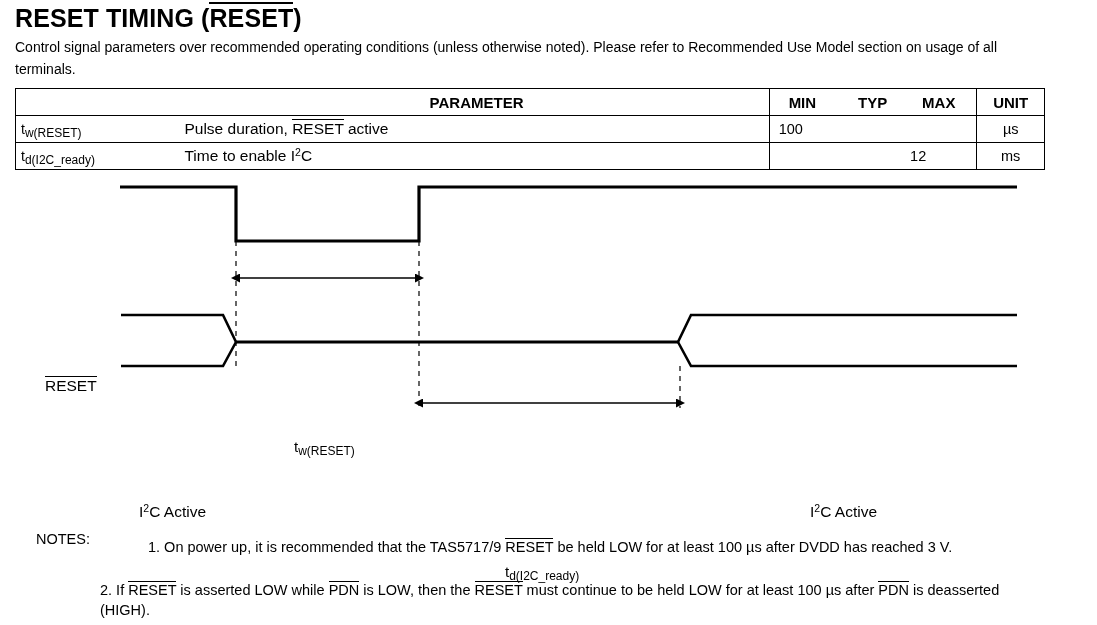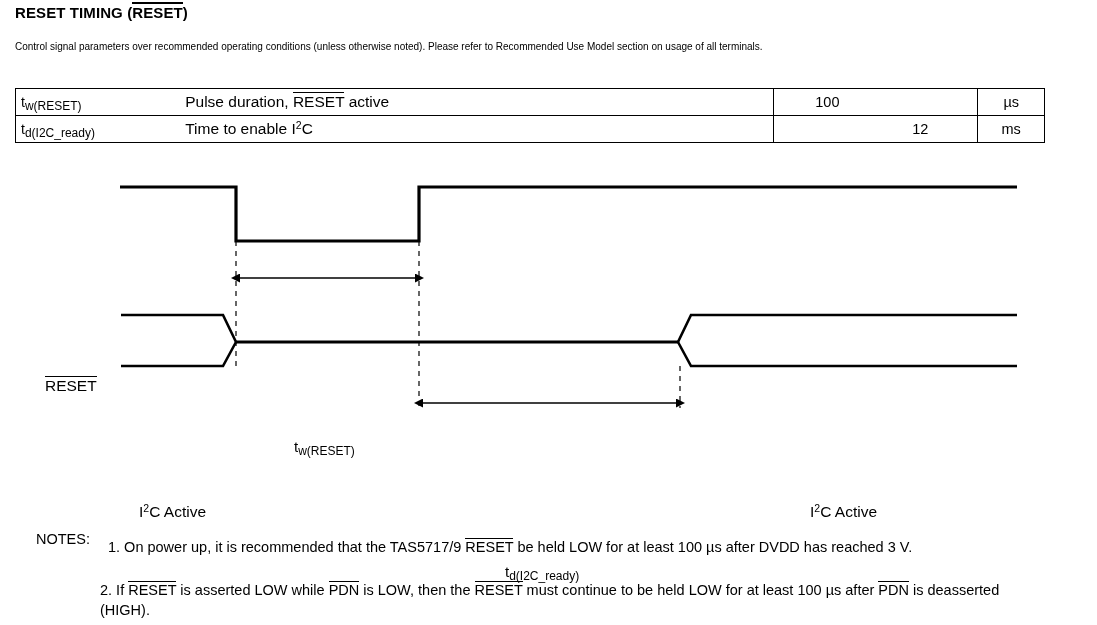--- a/index.html
+++ b/index.html
@@ -13,32 +13,32 @@
     position: relative;
     font-family: "Liberation Sans", sans-serif;
     color: #000000;
     overflow: hidden;
   }
   .abs { position: absolute; }
 
   
   #page-title {
     left: 15px; top: 4px;
-    font-size: 15px;
+    font-size: 25px;
     font-weight: bold;
     letter-spacing: 0.1px;
     white-space: nowrap;
   }
   .ovl { border-top: 2px solid #000; padding-top: 0px; }
   .ovl-thin { border-top: 1.4px solid #000; }
 
   #intro {
     left: 15px; top: 36px;
     width: 1040px;
-    font-size: 10px;
+    font-size: 14px;
     line-height: 22px;
   }
 
   
   #param-table {
     left: 15px; top: 88px;
     width: 1030px;
     border-collapse: collapse;
     font-size: 14.5px;
   }
@@ -72,39 +72,47 @@
   .dash { stroke: #000; stroke-width: 1.2; stroke-dasharray: 5 5; fill: none; }
   .arrowline { stroke: #000; stroke-width: 1.5; fill: none; }
   #reset-label { left: 45px; top: 207px; font-size: 15.5px; }
   #i2c-left-label { left: 139px; top: 333px; font-size: 15.5px; }
   #i2c-right-label { left: 810px; top: 333px; font-size: 15.5px; }
   #tw-label { left: 294px; top: 268px; font-size: 15px; }
   #td-label { left: 505px; top: 393px; font-size: 15px; }
 
   
   #notes { left: 36px; top: 529px; width: 1010px; font-size: 14.5px; line-height: 20px; }
-  .note-row { display: flex; }
+  .note-row { display: flex; gap: 40px; }
   .notes-head { width: 64px; flex: none; }
   .note-body { flex: 1; }
   .note-2 { margin-top: 11px; padding-left: 64px; }
   .note-body p { margin: 8px; }
 </style>
 </head>
 <body>
 
 <div class="abs" id="page-title"><span>RESET TIMING (</span><span class="ovl">RESET</span><span>)</span></div>
 
 <div class="abs" id="intro">Control signal parameters over recommended operating conditions (unless otherwise noted). Please refer to Recommended Use Model section on usage of all terminals.</div>
 
 <table class="abs" id="param-table">
   <tbody>
+      <tr>
+    <th class="c-sym hdr noborder-r"></th>
+    <th class="c-desc hdr hdr-param noborder-l">PARAMETER</th>
+    <th class="c-num hdr hdr-num noborder-r">MIN</th>
+    <th class="c-num hdr hdr-num nb">TYP</th>
+    <th class="c-num hdr hdr-num noborder-l">MAX</th>
+    <th class="c-unit hdr">UNIT</th>
+  </tr>
   <tr>
     <td class="c-sym noborder-r"><span>t</span><sub>w(RESET)</sub></td>
     <td class="c-desc noborder-l"><span>Pulse duration, </span><span class="ovl-thin">RESET</span><span> active</span></td>
-    <td class="c-num noborder-r" style="text-align:right; padding-left:9px;">100</td>
+    <td class="c-num noborder-r" style="text-align:left; padding-left:9px;">100</td>
     <td class="c-num nb"></td>
     <td class="c-num noborder-l"></td>
     <td class="c-unit">µs</td>
   </tr>
   <tr>
     <td class="c-sym noborder-r"><span>t</span><sub>d(I2C_ready)</sub></td>
     <td class="c-desc noborder-l"><span>Time to enable I</span><sup>2</sup><span>C</span></td>
     <td class="c-num noborder-r" style="text-align:left; padding-left:9px;"></td>
     <td class="c-num nb"></td>
     <td class="c-num noborder-l">12</td>

